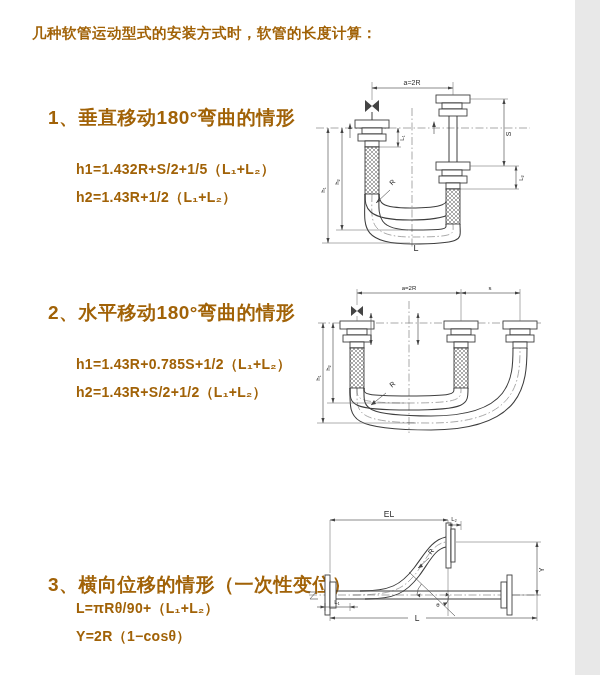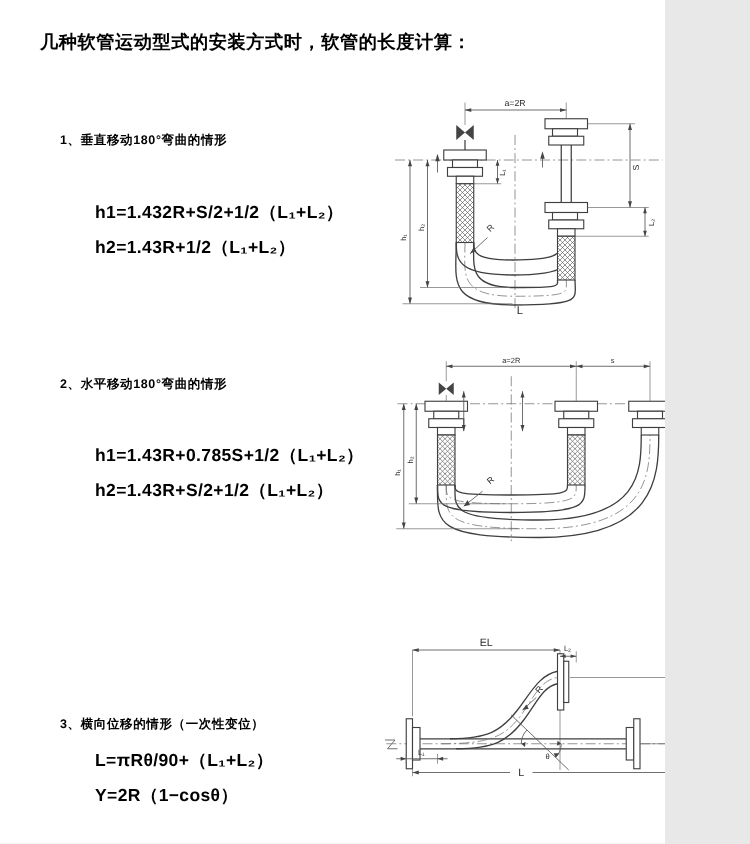--- a/index.html
+++ b/index.html
@@ -1,20 +1,20 @@
 <!DOCTYPE html>
 <html><head>
 <meta charset="utf-8">
 <style>
   html,body{margin:0;padding:0;background:#e8e8e8;}
-  .page{position:relative;width:532px;height:675px;background:#ffffff;overflow:hidden;
-        font-family:"Liberation Sans","DejaVu Sans",sans-serif;color:#000000;}
+  .page{position:relative;width:575px;height:675px;background:#ffffff;overflow:hidden;
+        font-family:"Liberation Sans","DejaVu Sans",sans-serif;color:#a16207;}
   .title{position:absolute;left:32px;top:24px;font-size:14.5px;font-weight:bold;letter-spacing:.5px;white-space:nowrap;}
   .section{position:absolute;width:300px;}
-  .sec-heading{position:absolute;left:0;top:0;font-size:10px;font-weight:bold;letter-spacing:.5px;white-space:nowrap;}
+  .sec-heading{position:absolute;left:0;top:0;font-size:19px;font-weight:bold;letter-spacing:.5px;white-space:nowrap;}
   .fline{position:absolute;left:28px;font-size:14px;font-weight:bold;letter-spacing:.3px;white-space:nowrap;}
   .f1{top:28px}.f2{top:56px}.f3{top:84px}
   svg.diag{position:absolute;}
   svg .draw{stroke:#3f3f3f;stroke-width:1;fill:none;}
   svg .hose{stroke:#3f3f3f;stroke-width:1.05;fill:none;}
   svg .dim{stroke:#5a5a5a;stroke-width:.7;fill:none;}
   svg .ext{stroke:#6a6a6a;stroke-width:.55;fill:none;}
   svg .cl{stroke:#707070;stroke-width:.6;fill:none;stroke-dasharray:8 2.5 1.5 2.5;}
   svg .ah{fill:#444;stroke:none;}
   svg .part{fill:#ffffff;stroke:#3f3f3f;stroke-width:.9;}
@@ -24,21 +24,21 @@
 </style>
 </head>
 <body>
 
 <div class="page">
 
   <div class="title">几种软管运动型式的安装方式时，软管的长度计算：</div>
 
   <div class="section" style="left:48px;top:105px;height:110px;">
     <div class="sec-heading">1、垂直移动180°弯曲的情形</div>
-    <div class="fline f2">h1=1.432R+S/2+1/2（L₁+L₂）</div>
+    <div class="fline f2">h1=1.432R+S/2+1/5（L₁+L₂）</div>
     <div class="fline f3">h2=1.43R+1/2（L₁+L₂）</div>
   </div>
 
   <div class="section" style="left:48px;top:300px;height:110px;">
     <div class="sec-heading">2、水平移动180°弯曲的情形</div>
     <div class="fline f2">h1=1.43R+0.785S+1/2（L₁+L₂）</div>
     <div class="fline f3">h2=1.43R+S/2+1/2（L₁+L₂）</div>
   </div>
 
   <div class="section" style="left:48px;top:524px;height:110px;margin-top:48px;">

